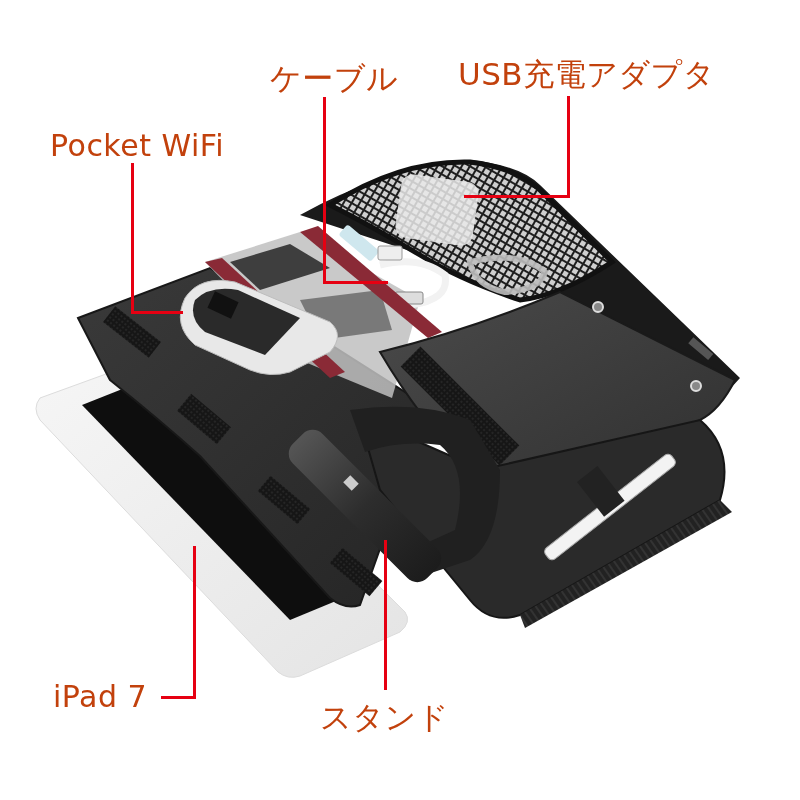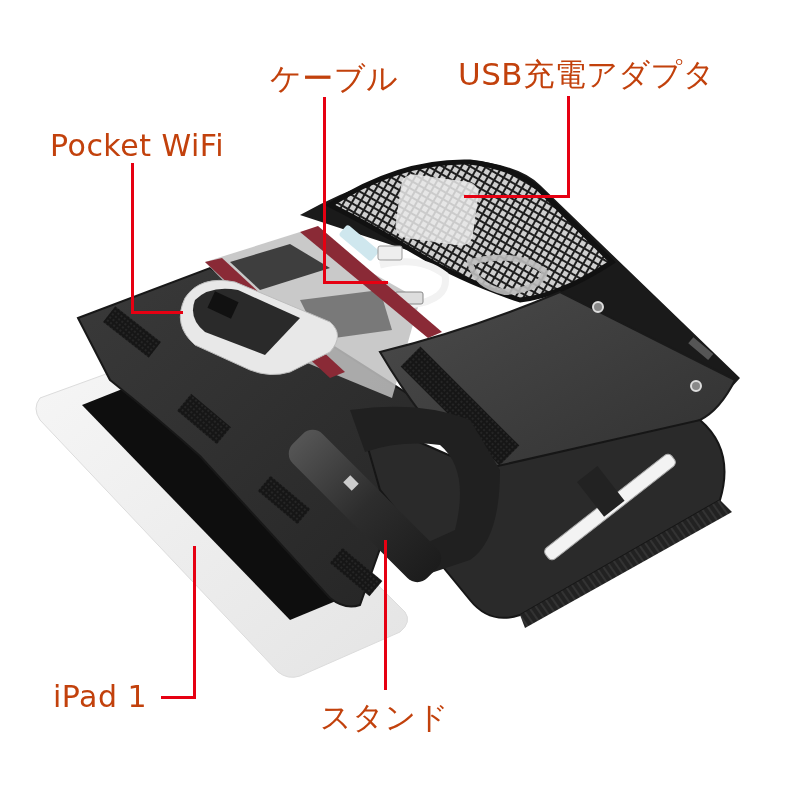--- a/index.html
+++ b/index.html
@@ -115,14 +115,14 @@
 <div class="leader" style="left:131px;top:311px;width:52px;height:3px;"></div>
 
 <div class="leader" style="left:193px;top:546px;width:3px;height:153px;"></div>
 <div class="leader" style="left:161px;top:696px;width:35px;height:3px;"></div>
 
 <div class="leader" style="left:384px;top:540px;width:3px;height:150px;"></div>
 
 <div class="label" style="left:270px;top:63px;">ケーブル</div>
 <div class="label" style="left:458px;top:43px;margin-top:16px;">USB充電アダプタ</div>
 <div class="label" style="left:50px;top:131px;font-size:30px;text-align:right;">Pocket WiFi</div>
-<div class="label" style="left:53px;top:682px;font-size:30px;">iPad 1</div>
+<div class="label" style="left:53px;top:682px;font-size:30px;">iPad 7</div>
 <div class="label" style="left:320px;top:702px;">スタンド</div>
 
 </body></html>

